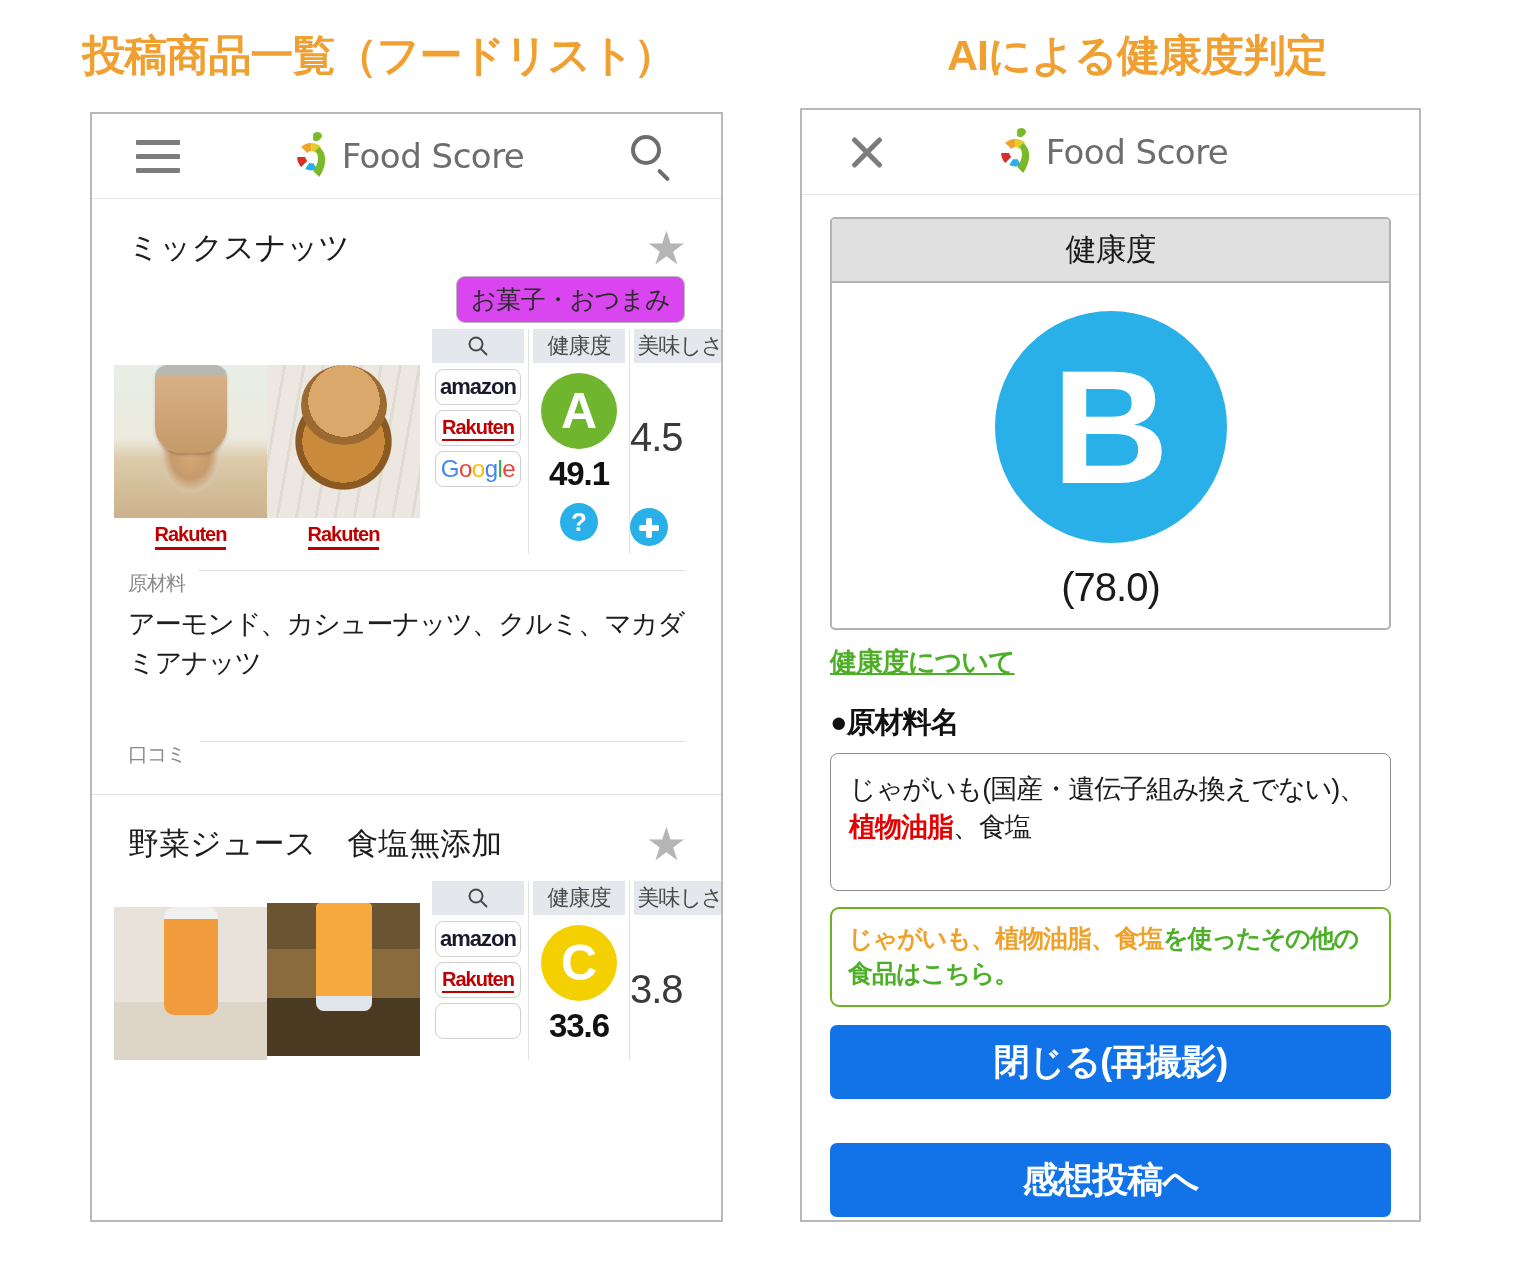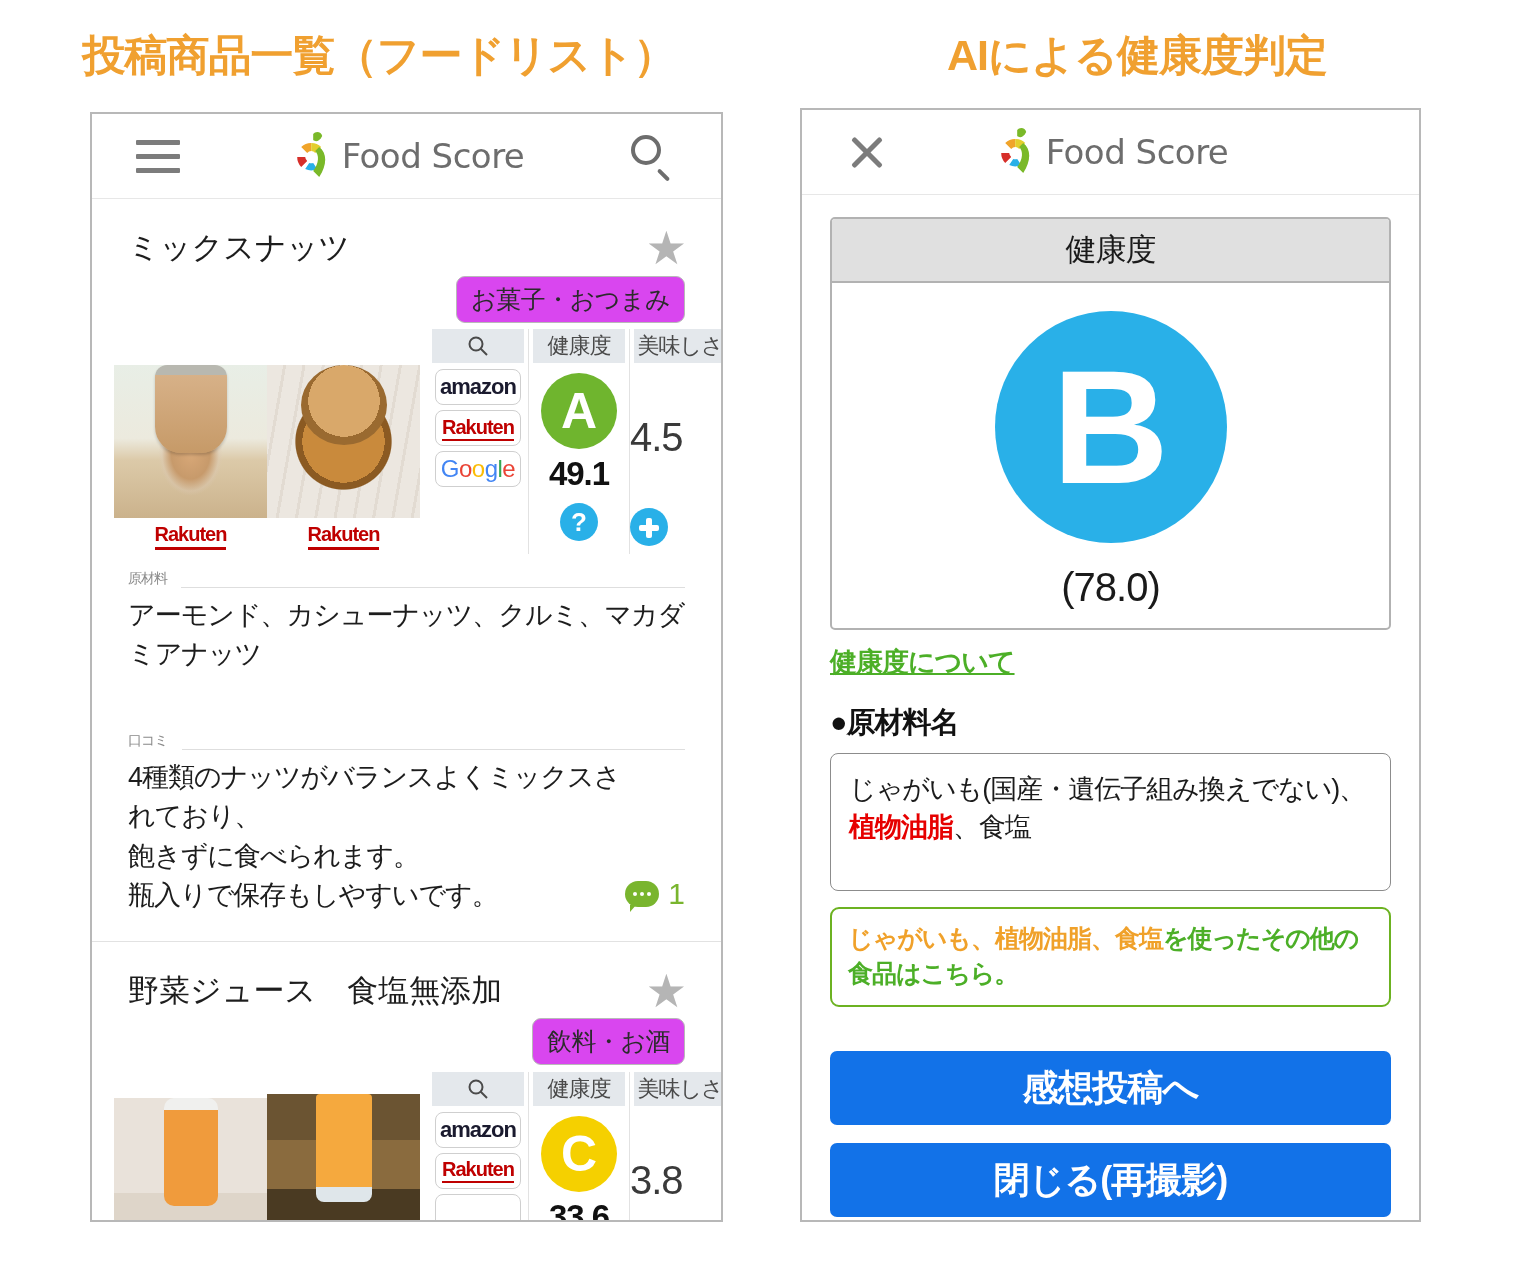--- a/index.html
+++ b/index.html
@@ -158,21 +158,21 @@
   .taste-num{font-size:40px;color:#3a3a3a;letter-spacing:-1px;}
   .plus-ic{
     width:38px;height:38px;border-radius:50%;background:#29b0e8;color:#fff;position:relative;margin-top:48px;cursor:pointer;
   }
   .plus-ic:before,.plus-ic:after{content:"";position:absolute;background:#fff;border-radius:2px;}
   .plus-ic:before{left:9px;top:16.5px;width:20px;height:6px;}
   .plus-ic:after{left:16px;top:9.5px;width:6px;height:20px;}
 
   .field{padding:16px 36px 0 36px;}
   .field-label{
-    display:flex;align-items:flex-end;gap:14px;color:#8a8a8a;font-size:14px;letter-spacing:-1px;
+    display:flex;align-items:flex-start;gap:14px;color:#8a8a8a;font-size:20px;letter-spacing:-1px;
   }
   .field-label:after{content:"";flex:1;height:1px;background:#dedede;}
   .field-value{font-size:27px;color:#1d1d1d;font-weight:500;letter-spacing:-1px;margin-top:8px;line-height:1.45;}
   .review-foot{display:flex;align-items:flex-end;}
   .review-foot .txt{flex:1;}
   .cmt{display:flex;align-items:center;gap:9px;padding-bottom:4px;}
   .cmt-bubble{
     width:34px;height:26px;background:#79b52e;border-radius:13px;position:relative;
     display:flex;align-items:center;justify-content:center;gap:3px;
   }
@@ -325,47 +325,29 @@
       <div class="field-label">
           <span>原材料</span>
         </div>
       <div class="field-value">アーモンド、カシューナッツ、クルミ、マカダミアナッツ</div>
     </div>
 
     <div class="field" style="padding-top:58px">
       <div class="field-label">
           <span>口コミ</span>
         </div>
-      <div class="review-foot">
-        <div class="txt">
-          <div class="field-value">4種類のナッツがバランスよくミックスされており、</div>
-          <div class="field-value" style="margin-top:0">飽きずに食べられます。</div>
-          <div class="field-value" style="margin-top:0">瓶入りで保存もしやすいです。</div>
-        </div>
-        <div class="cmt">
-          <span class="cmt-bubble">
-              <i></i>
-              <i></i>
-              <i></i>
-            </span>
-          <span class="cmt-count">1</span>
-        </div>
-      </div>
     </div>
 
     <div class="divider"></div>
   </div>
 
   <div class="product">
     <div class="prod-head">
       <div class="prod-name">野菜ジュース　食塩無添加</div>
       <div class="star">★</div>
-    </div>
-    <div class="cat-row">
-      <span class="cat-chip">飲料・お酒</span>
     </div>
 
     <div class="prod-body">
       <div class="thumbs">
         <div class="thumb">
           <div class="img img-juice-bottle"></div>
 
         </div>
         <div class="thumb">
           <div class="img img-juice-glass"></div>
@@ -449,16 +431,16 @@
 
     <div class="ing-box">
       <span>じゃがいも(国産・遺伝子組み換えでない)、</span><br>
       <span class="ing-red">植物油脂</span><span>、食塩</span>
     </div>
 
     <div class="suggest-box">
       <span class="suggest-hl">じゃがいも、植物油脂、食塩</span><span>を使ったその他の食品はこちら。</span>
     </div>
 
+    <button class="btn">閉じる(再撮影)</button>
     <button class="btn btn-first">感想投稿へ</button>
-    <button class="btn">閉じる(再撮影)</button>
   </div>
 </div>
 
 </body></html>

